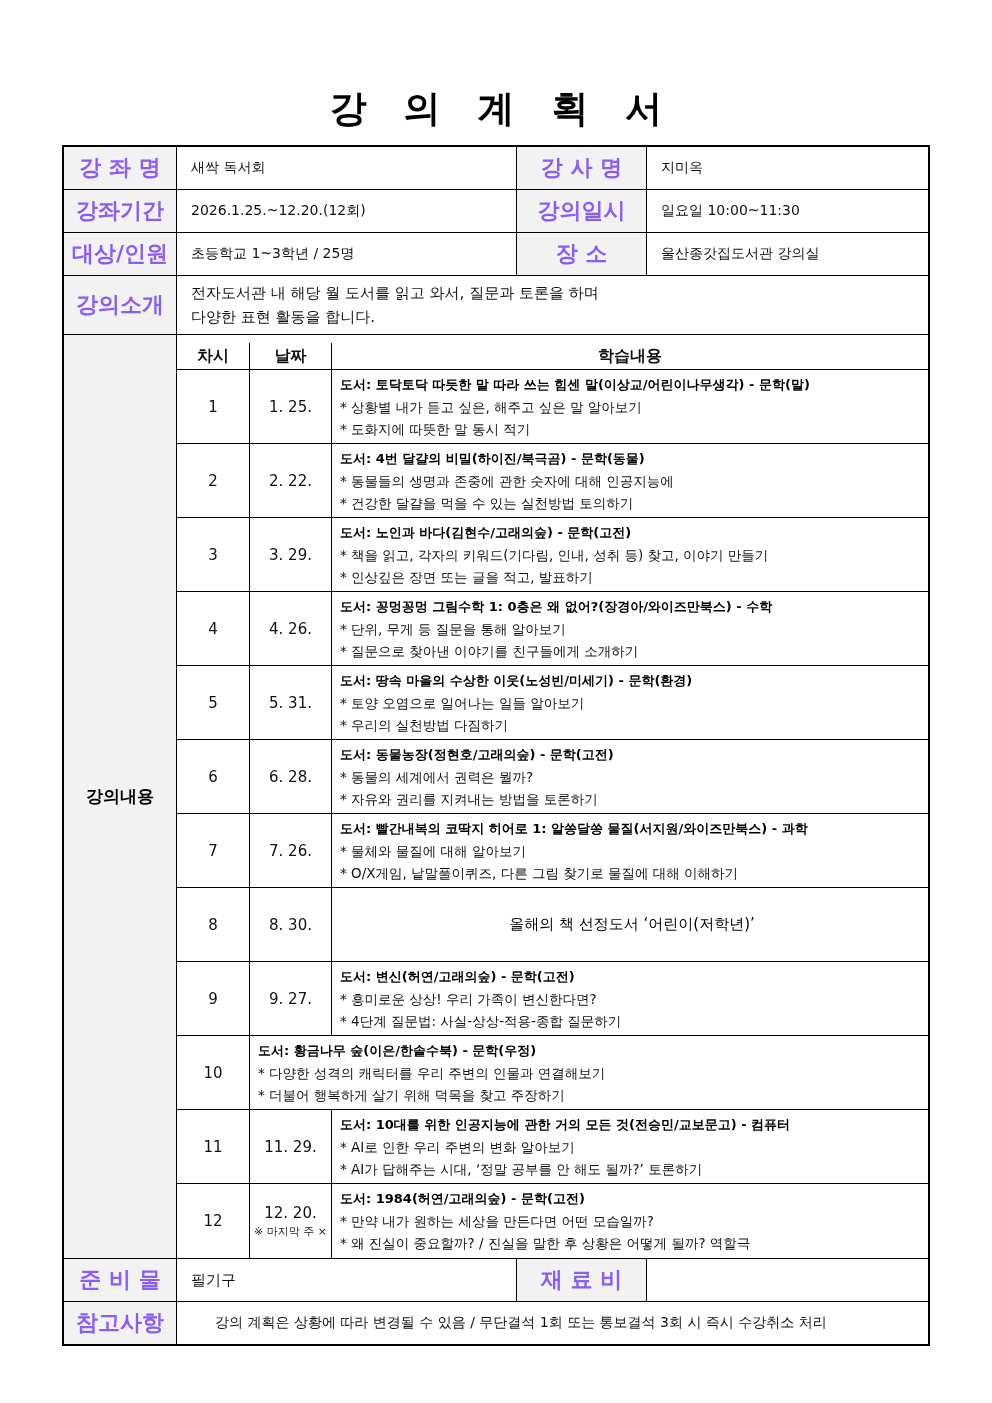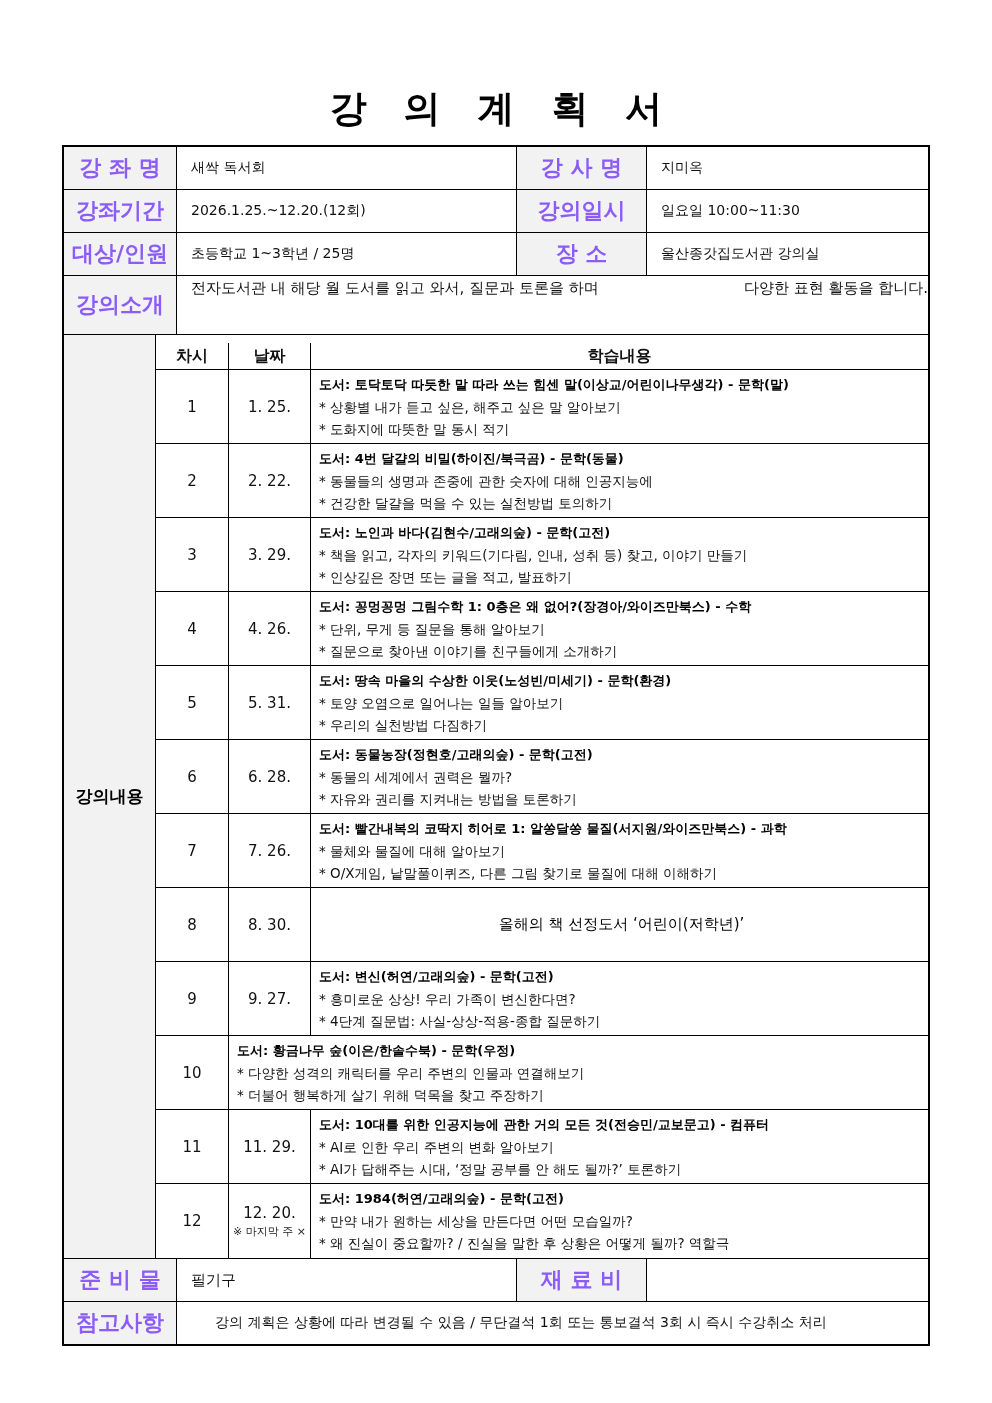--- a/index.html
+++ b/index.html
@@ -34,25 +34,25 @@
     text-align: center; color: #8b5cf6;
     flex: none;
   }
   .value-cell { padding-left: 14px; font-size: 14px; background: #fff; }
   .w-label1 { width: 113px; }
   .w-value1 { width: 340px; }
   .w-label2 { width: 130px; }
   .w-value2 { flex: 1; }
   .h-info { height: 43px; }
   .h-intro { height: 59px; }
-  .intro-text { align-items: flex-start; justify-content: space-between; line-height: 24px; }
+  .intro-text { flex-direction: column; align-items: flex-start; justify-content: center; line-height: 24px; }
   
   .content-section { display: flex; border-bottom: 1px solid #000; }
   .content-label {
-    width: 92px; flex: none;
+    width: 113px; flex: none;
     background: #f2f2f2; border-right: 1px solid #000;
     display: flex; align-items: center; justify-content: center;
     font-weight: bold; font-size: 17px; color: #000;
   }
   .content-right { flex: 1; display: flex; flex-direction: column; margin-top: 8px; }
   .chead { display: flex; height: 27px; border-bottom: 1px solid #000; }
   .chead .hc {
     display: flex; align-items: center; justify-content: center;
     font-size: 16px; font-weight: bold; border-right: 1px solid #000;
   }

